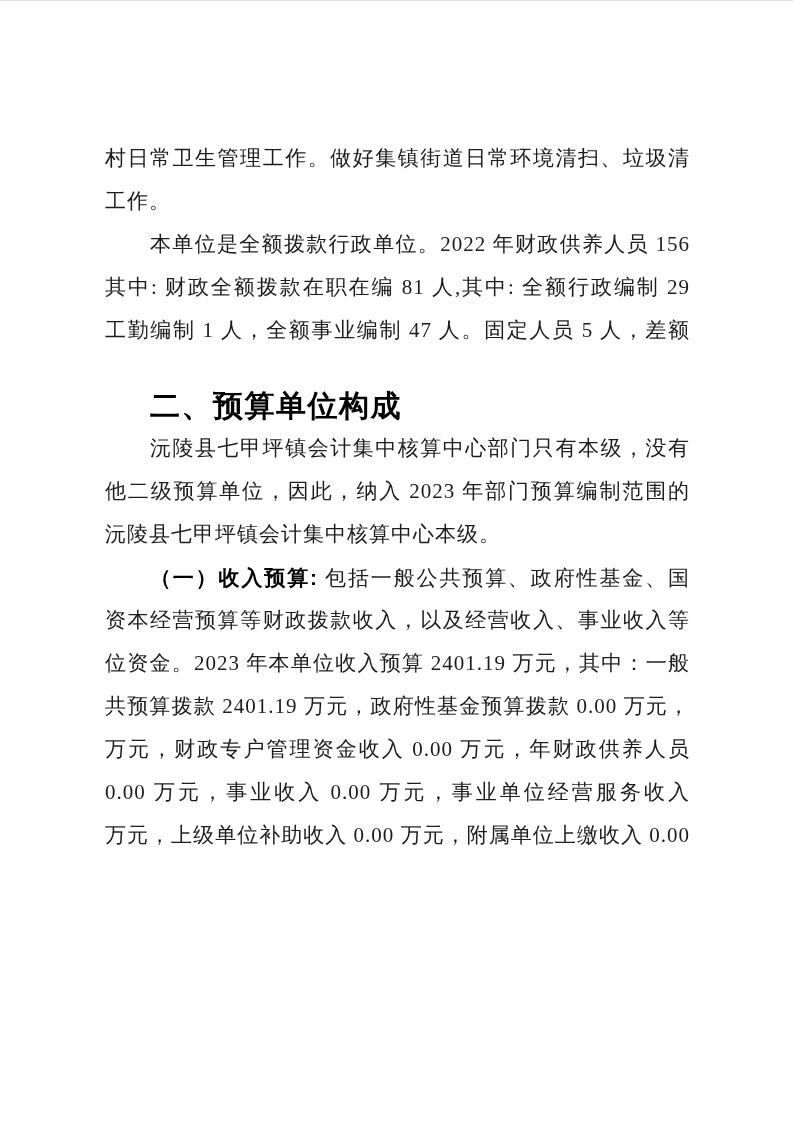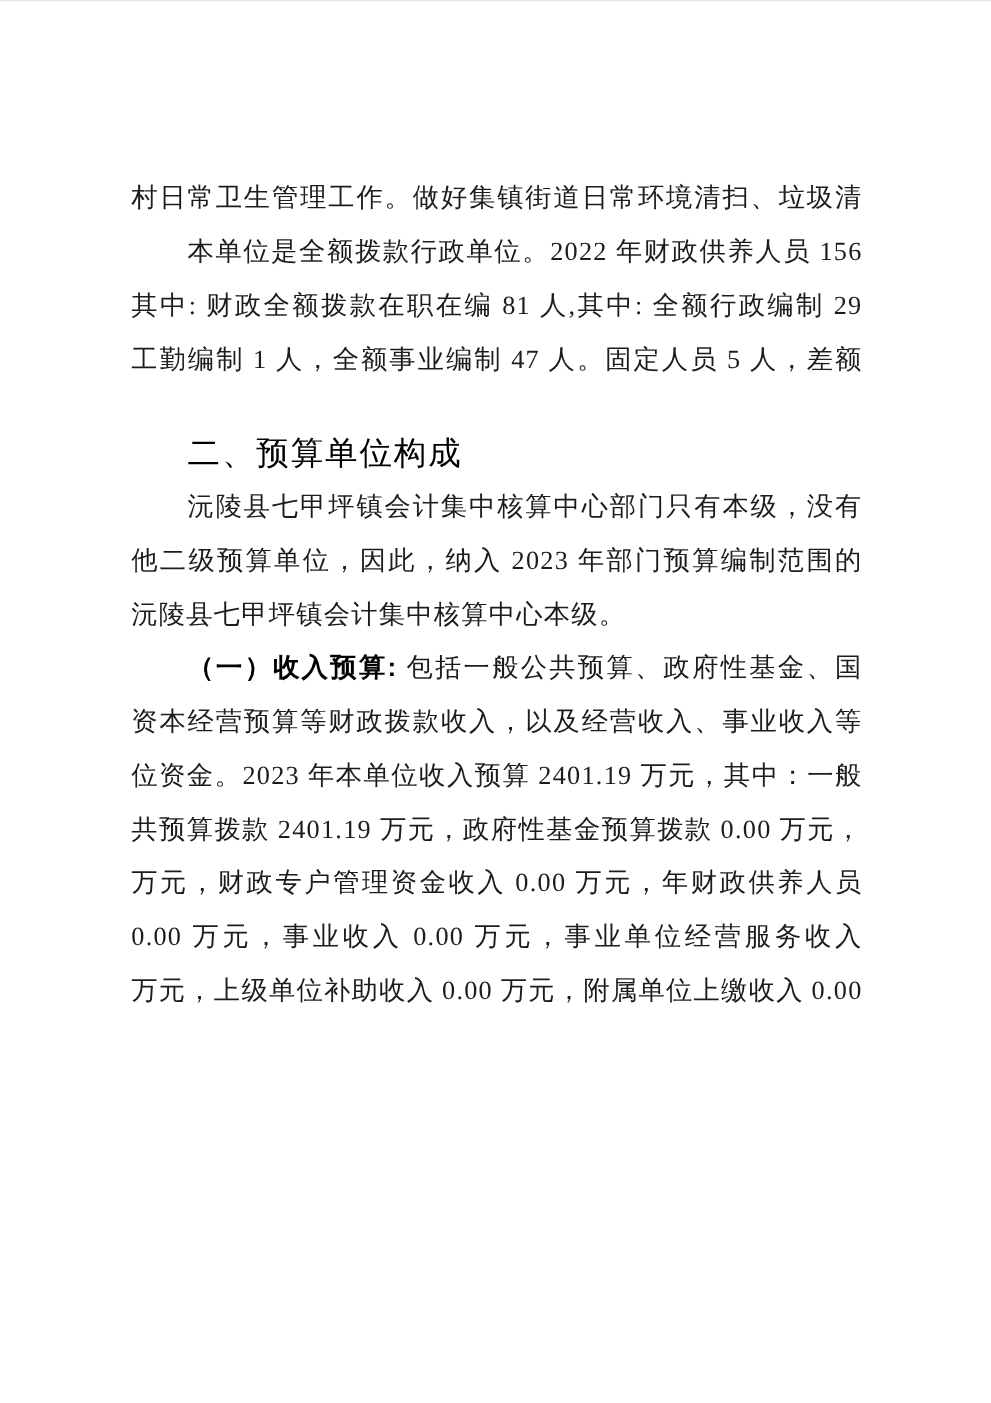--- a/index.html
+++ b/index.html
@@ -27,39 +27,40 @@
   }
   
   .fill {
     text-align: justify;
     text-align-last: justify;
     text-justify: inter-character;
   }
   .indent { text-indent: 45px; }
   .heading {
     font-family: "Liberation Sans", "DejaVu Sans", sans-serif;
-    font-weight: normal;
-    font-size: 26px;
+    font-weight: bold;
+    font-size: 30px;
     letter-spacing: 1.5px;
     color: #000000;
   }
   .lead-bold {
     font-family: "Liberation Sans", "DejaVu Sans", sans-serif;
     font-weight: bold;
     color: #000000;
     margin-top: 44px;
   }
   .spacer { height: 32px; }
 </style>
 </head>
 <body>
 
 <div class="page">
 
   <div class="ln fill">村日常卫生管理工作。做好集镇街道日常环境清扫、垃圾清运</div>
+  <div class="ln">工作。</div>
 
   <div class="ln fill indent">本单位是全额拨款行政单位。2022 年财政供养人员 156 人。</div>
   <div class="ln fill">其中: 财政全额拨款在职在编 81 人,其中: 全额行政编制 29 人,</div>
   <div class="ln fill">工勤编制 1 人，全额事业编制 47 人。固定人员 5 人，差额人员</div>
 
   <div class="spacer"></div>
 
   <div class="ln heading indent">二、预算单位构成</div>
 
   <div class="ln fill indent">沅陵县七甲坪镇会计集中核算中心部门只有本级，没有其</div>

